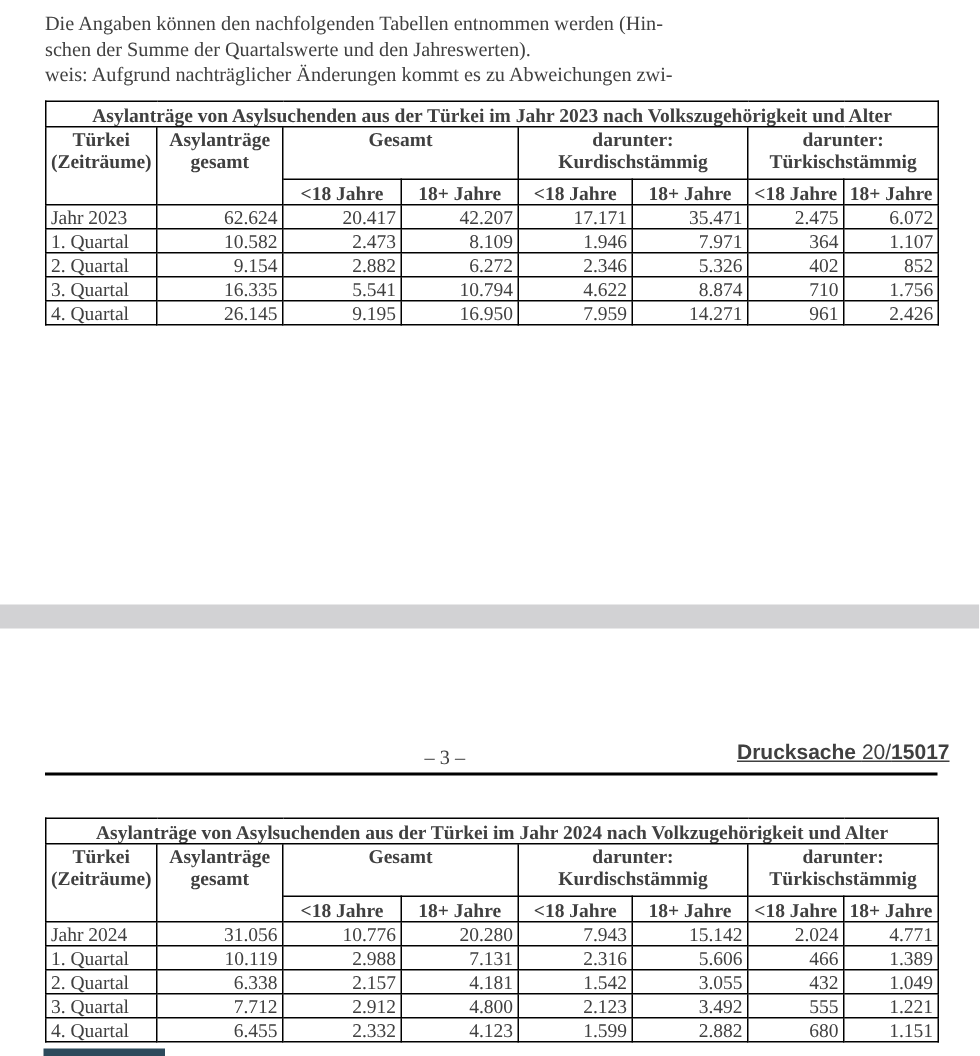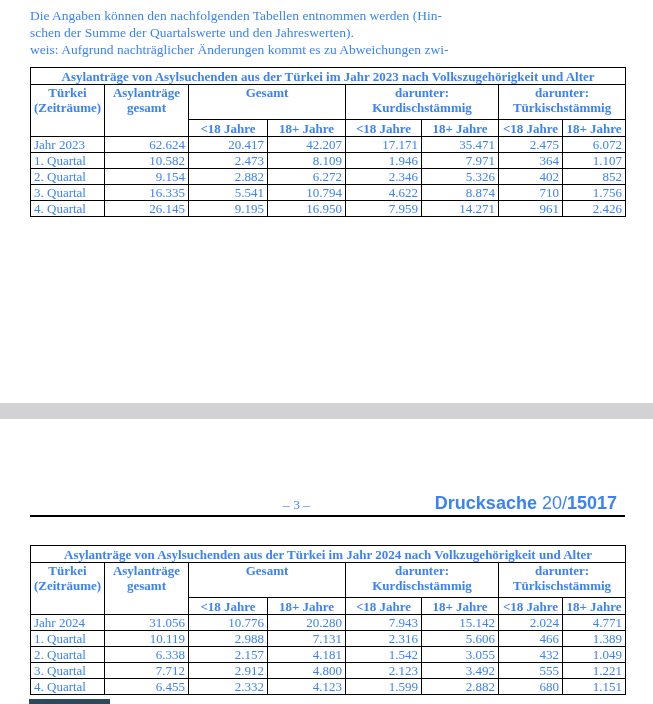--- a/index.html
+++ b/index.html
@@ -1,17 +1,17 @@
 <!DOCTYPE html>
 <html><head>
 <meta charset="utf-8">
 <style>
   html,body{margin:0;padding:0;background:#fff;}
   .page{position:relative;width:653px;height:704px;background:#ffffff;overflow:hidden;
-        font-family:"Liberation Serif",serif;color:#3b82f6;}
+        font-family:"Liberation Serif",serif;color:#404040;}
   .intro{position:absolute;left:30px;top:7px;width:410px;font-size:13.5px;line-height:17px;}
   .intro .line{text-align:justify;text-align-last:justify;white-space:nowrap;}
   .intro .line.last{text-align-last:left;}
 
   .doc-table{position:absolute;left:30px;width:595px;border-collapse:collapse;
              table-layout:fixed;font-size:13px;border:1px solid #c2410c;}
   .doc-table th,.doc-table td{border:1px solid #000;padding:0 3px;line-height:15px;
              white-space:nowrap;overflow:hidden;}
   .doc-table th{font-weight:bold;text-align:center;padding:0 1px;}
   .title-row th{height:16px;font-size:13px;}
@@ -19,22 +19,22 @@
   .hrow2 th{height:16px;}
   .doc-table tbody td{height:15px;}
   .c-label{text-align:left;}
   .c-num{text-align:right;}
   .hline{display:block;}
 
   .divider-bar{position:absolute;left:0;top:403px;width:653px;height:16px;background:#d2d2d4;}
 
   .ph-left{position:absolute;left:30px;top:497px;font-size:13.5px;}
   .ph-center{position:absolute;left:283px;top:497px;font-size:13.5px;}
-  .ph-right{position:absolute;right:36px;top:493px;font-family:"Liberation Sans",sans-serif;
-            font-size:18px;font-weight:bold;}
+  .ph-right{position:absolute;right:20px;top:493px;font-family:"Liberation Sans",sans-serif;
+            font-size:14px;font-weight:bold;text-decoration:underline;}
   .ph-right .reg{font-weight:normal;}
   .ph-rule{position:absolute;left:30px;top:515px;width:595px;height:2px;background:#000;}
 
   .bottom-bar{position:absolute;left:29px;top:699px;width:81px;height:5px;background:#2d4a5c;}
 </style>
 </head>
 <body>
 
 <div class="page">
 

